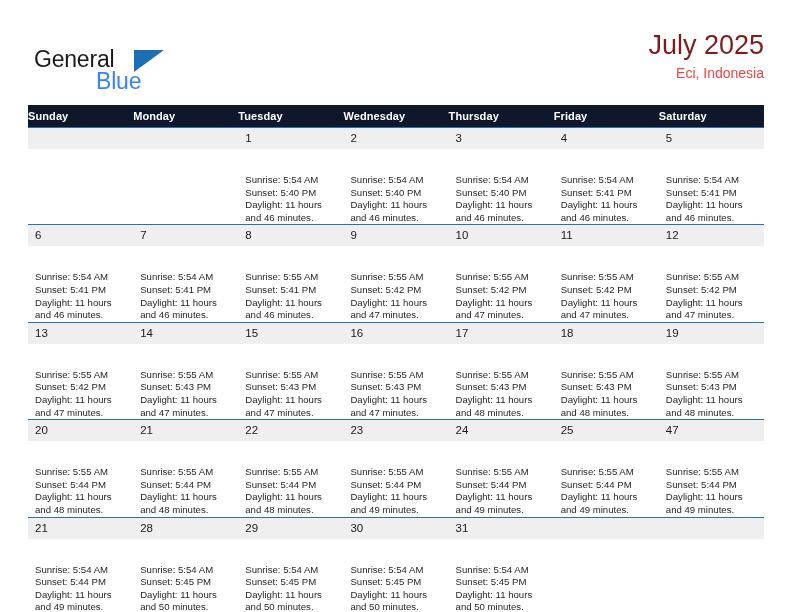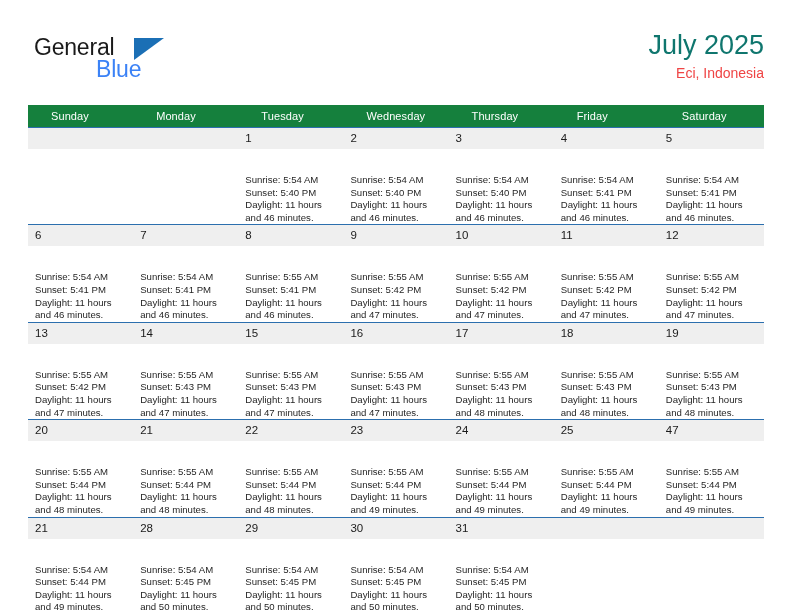--- a/index.html
+++ b/index.html
@@ -25,21 +25,21 @@
   .header {
     position: absolute;
     left: 28px;
     top: 28px;
     width: 736px;
     height: 70px;
   }
   .brand {
     position: absolute;
     left: 6px;
-    top: 6px;
+    top: 18px;
     width: 200px;
     height: 62px;
     text-align: right;
   }
   .brand-general {
     position: absolute;
     left: 0px;
     top: 0px;
     font-size: 23px;
     letter-spacing: -0.2px;
@@ -66,21 +66,21 @@
   }
 
   .title-block {
     position: absolute;
     right: 0px;
     top: 0px;
     text-align: right;
   }
   .cal-title {
     font-size: 27px;
-    color: #0f766e;
+    color: #7f1d1d;
     line-height: 34px;
     white-space: nowrap;
   }
   .cal-subtitle {
     font-size: 14px;
     color: #ef4444;
     line-height: 22px;
     white-space: nowrap;
   }
 
@@ -92,26 +92,26 @@
     width: 736px;
   }
   table.cal {
     border-collapse: collapse;
     table-layout: fixed;
     width: 736px;
   }
   table.cal col { width: 105.14px; }
 
   thead th {
-    background: #15803d;
+    background: #0f172a;
     color: #ffffff;
     font-size: 11px;
-    font-weight: normal;
+    font-weight: bold;
     text-align: left;
-    padding: 5px 0 5px 23px;
+    padding: 5px 0 5px 0;
     height: 12px;
     vertical-align: middle;
     letter-spacing: 0.1px;
   }
 
   tbody tr.week {
     border-top: 1.3px solid #2c6fae;
   }
   tbody td.day {
     vertical-align: top;

